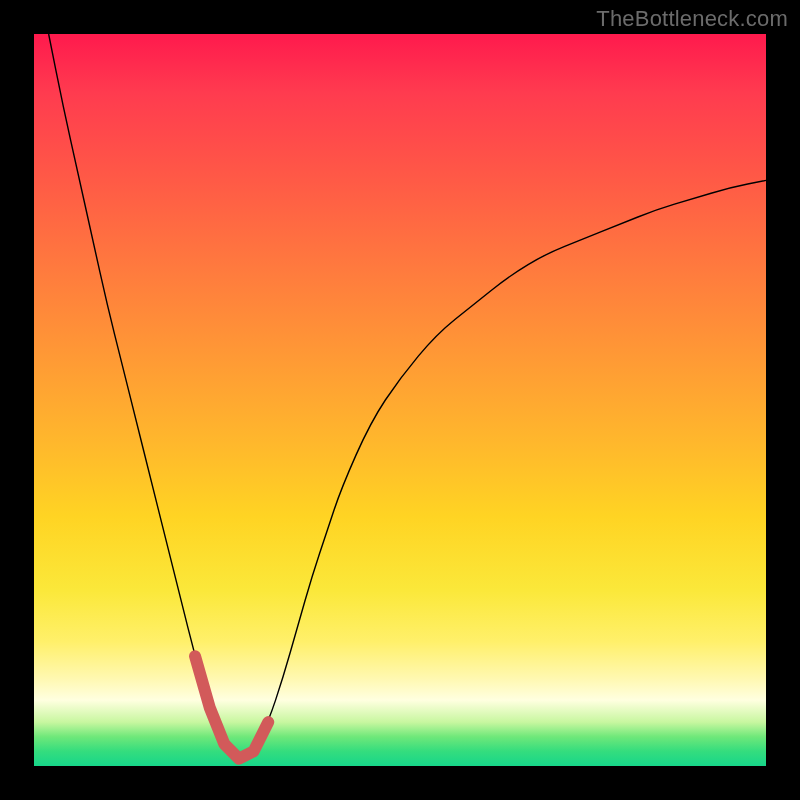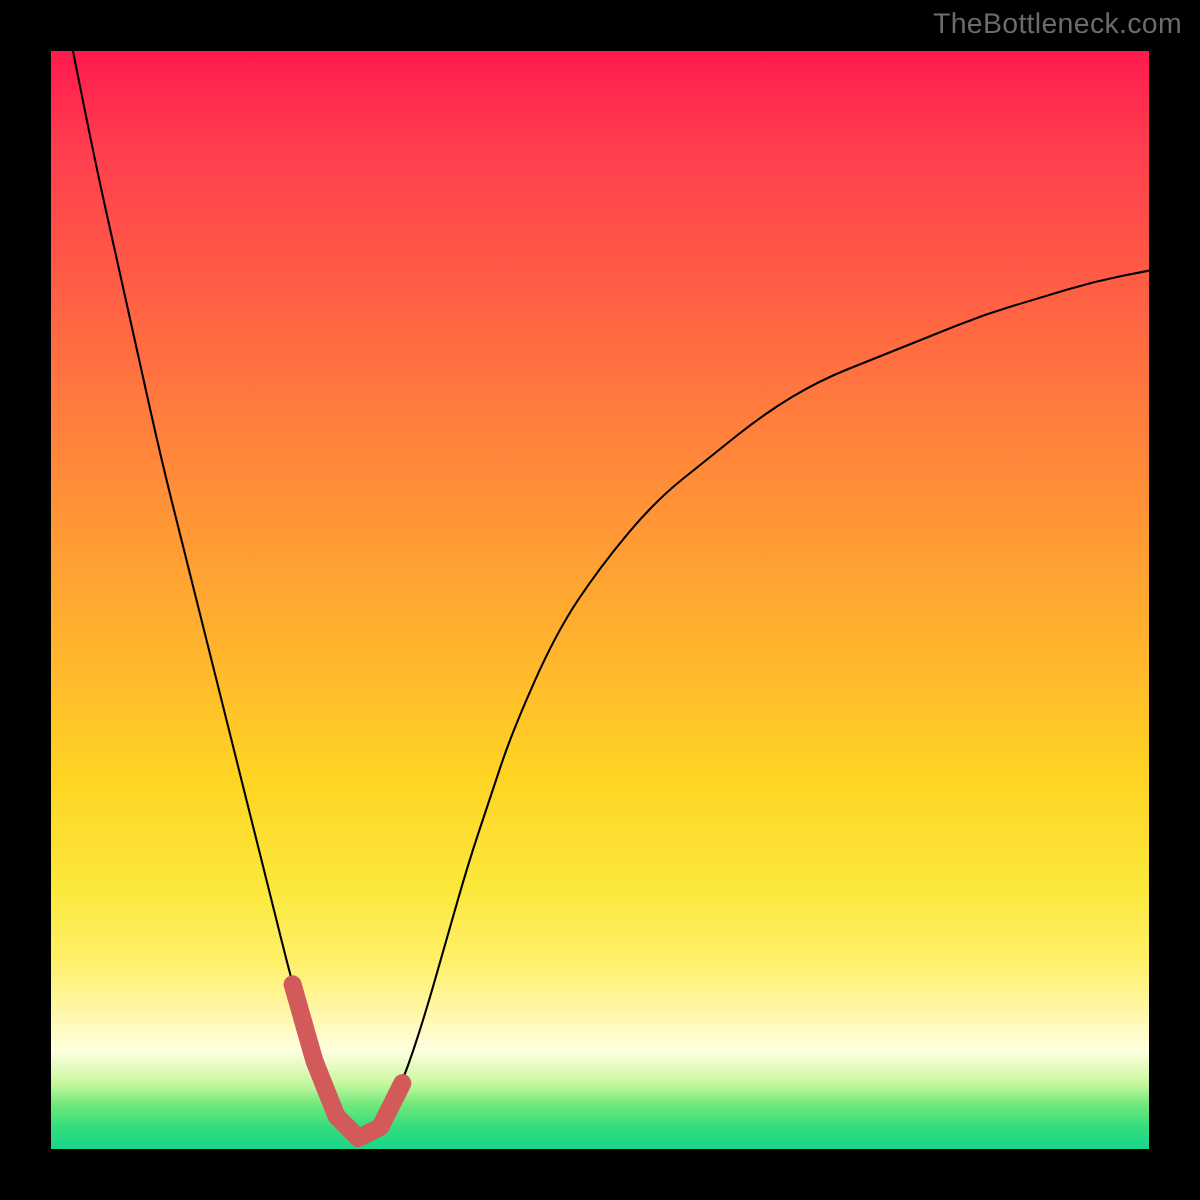--- a/index.html
+++ b/index.html
@@ -32,21 +32,21 @@
       #c8f7a0 94%,
       #6fe87a 96%,
       #34dd7e 98%,
       #17d68a 100%);
   }
   .watermark {
     position: absolute;
     top: 6px;
     right: 12px;
     color: #6b6b6b;
-    font-size: 19px;
+    font-size: 22px;
     font-weight: 500;
     letter-spacing: 0.2px;
     user-select: none;
   }
   svg.plot {
     position: absolute;
     left: 34px;
     top: 34px;
     width: 732px;
     height: 732px;

